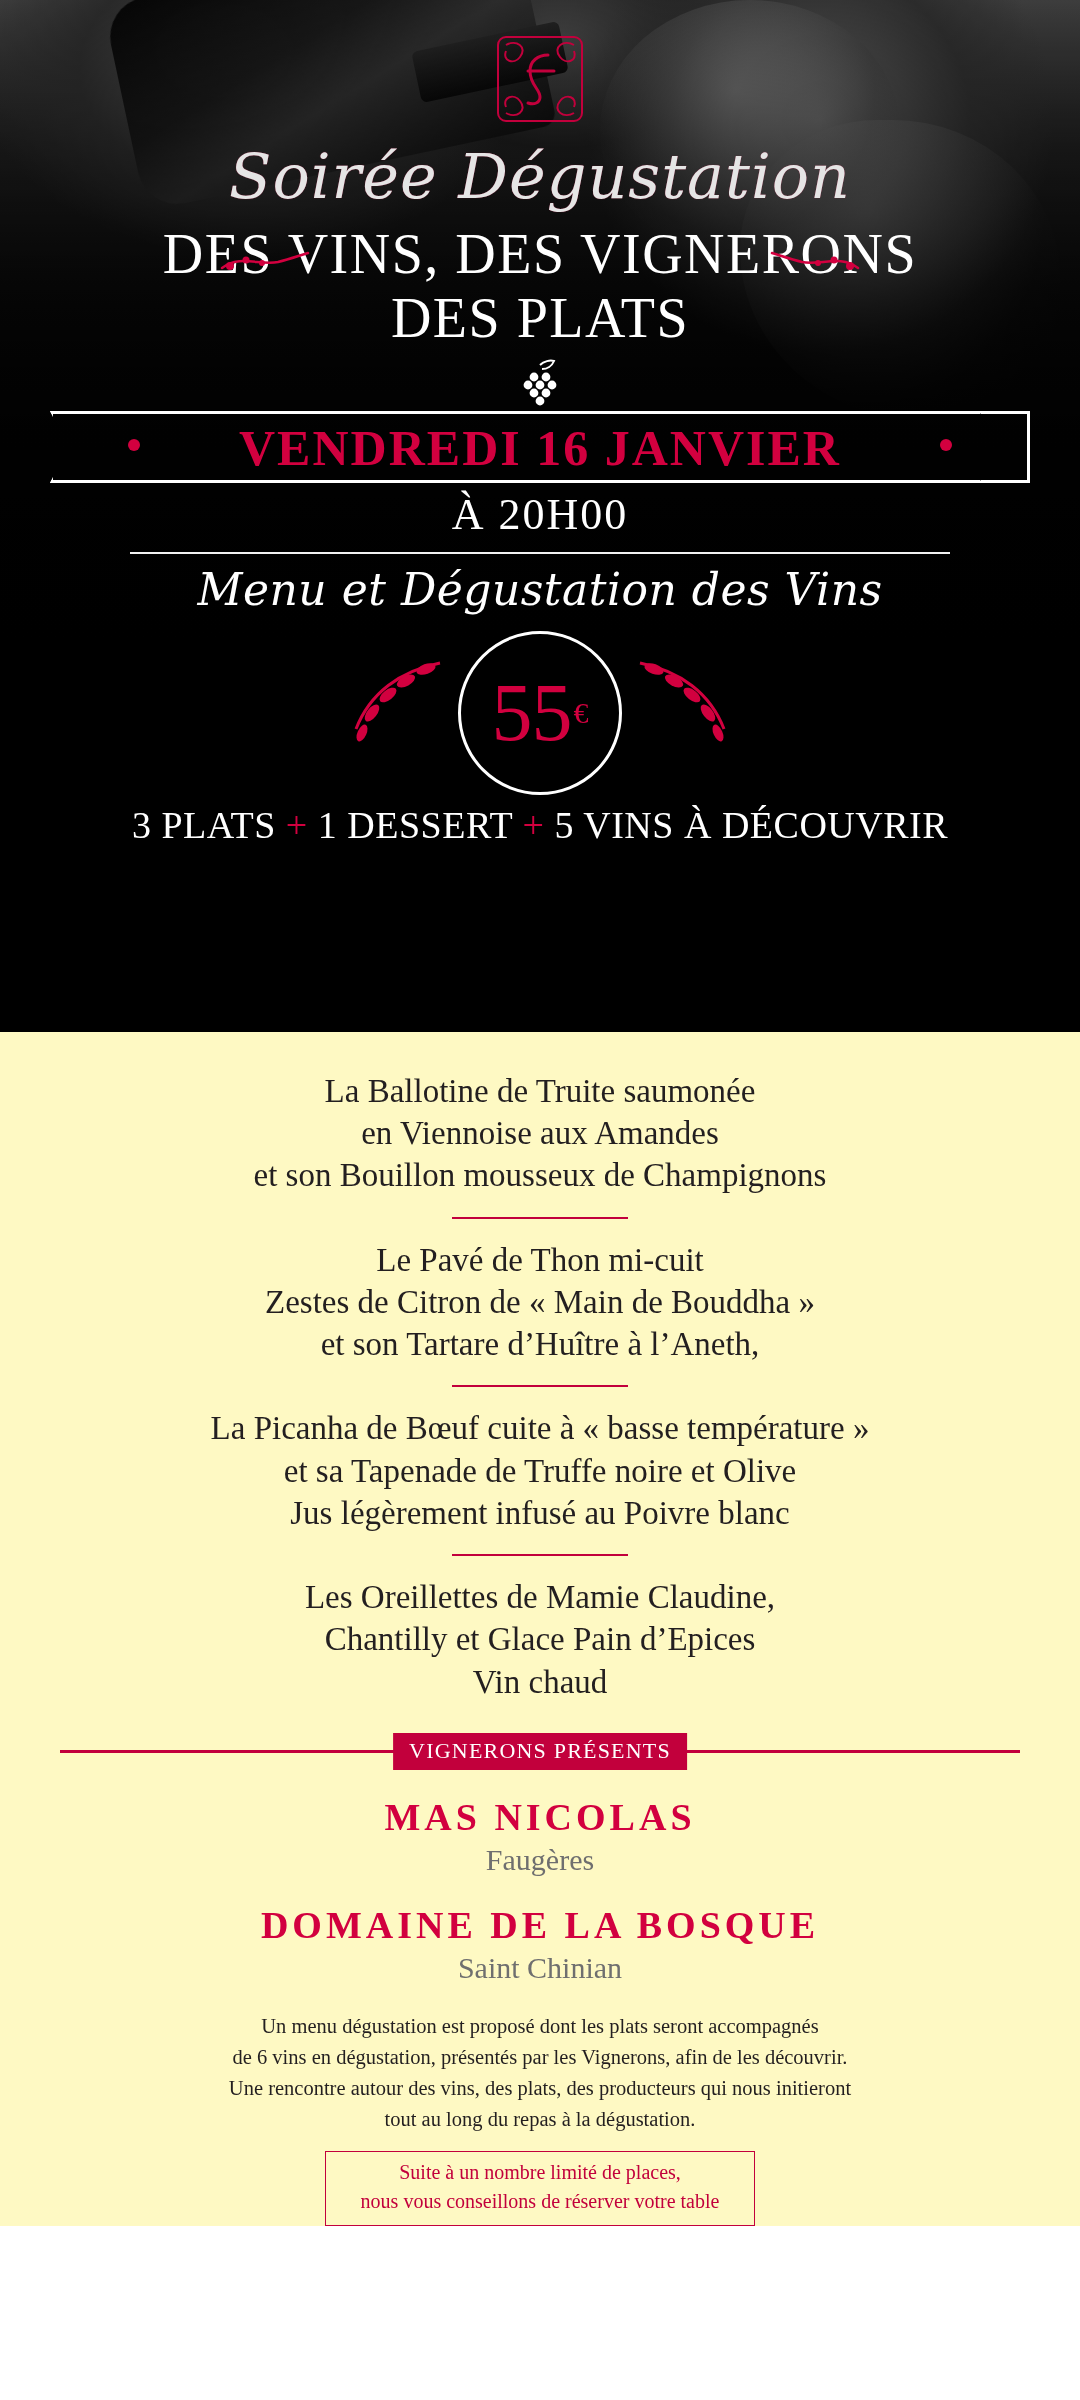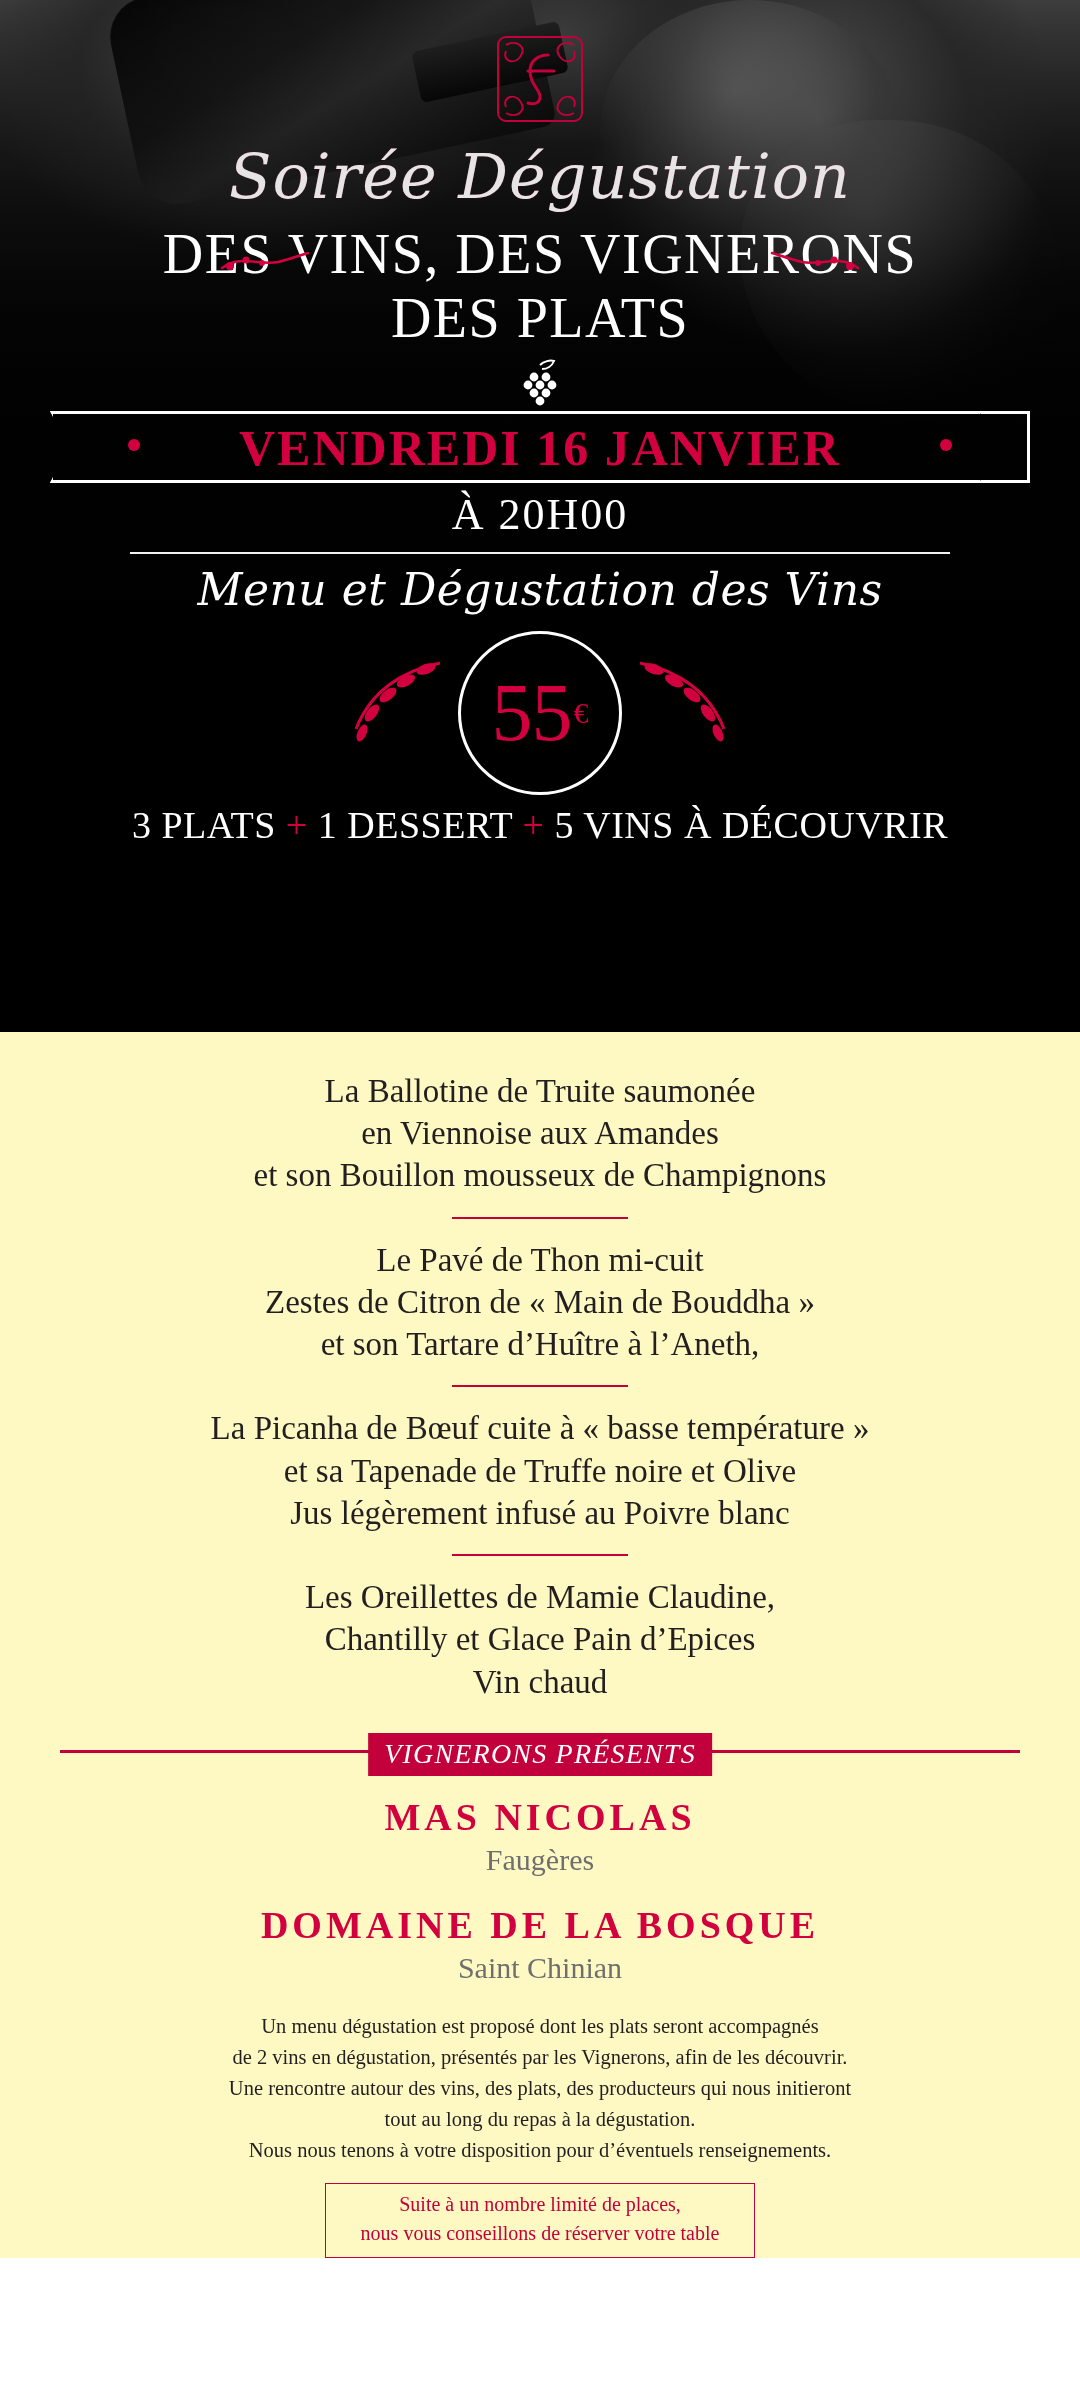--- a/index.html
+++ b/index.html
@@ -262,24 +262,23 @@
     position: absolute;
     left: 0; right: 0; top: 17px;
     height: 3px; background: #c2003c;
   }
   .vign-head .label {
     position: absolute;
     left: 50%; top: 0;
     transform: translateX(-50%);
     background: #c2003c;
     color: #ffffff;
-    font-size: 28px;
+    font-size: 22px;
     letter-spacing: 1.2px;
     padding: 5px 16px 6px;
-    font-style: italic;
   }
 
   .winery {
     color: #d2003f;
     font-size: 38px;
     letter-spacing: 4px;
     margin-top: 26px;
     font-weight: 700;
   }
   .region {
@@ -464,24 +463,23 @@
     </div>
 
     <div class="winery">MAS NICOLAS</div>
     <div class="region">Faugères</div>
 
     <div class="winery">DOMAINE DE LA BOSQUE</div>
     <div class="region">Saint Chinian</div>
 
     <div class="paragraph">
       <div>Un menu dégustation est proposé dont les plats seront accompagnés</div>
-      <div>de 2 vins en dégustation, présentés par les Vignerons, afin de les découvrir.</div>
+      <div>de 6 vins en dégustation, présentés par les Vignerons, afin de les découvrir.</div>
       <div>Une rencontre autour des vins, des plats, des producteurs qui nous initieront</div>
       <div>tout au long du repas à la dégustation.</div>
-      <div>Nous nous tenons à votre disposition pour d’éventuels renseignements.</div>
     </div>
 
     <div class="note-box">
       <div>Suite à un nombre limité de places,</div>
       <div>nous vous conseillons de réserver votre table</div>
     </div>
   </div>
 </div>
 
 </body></html>

